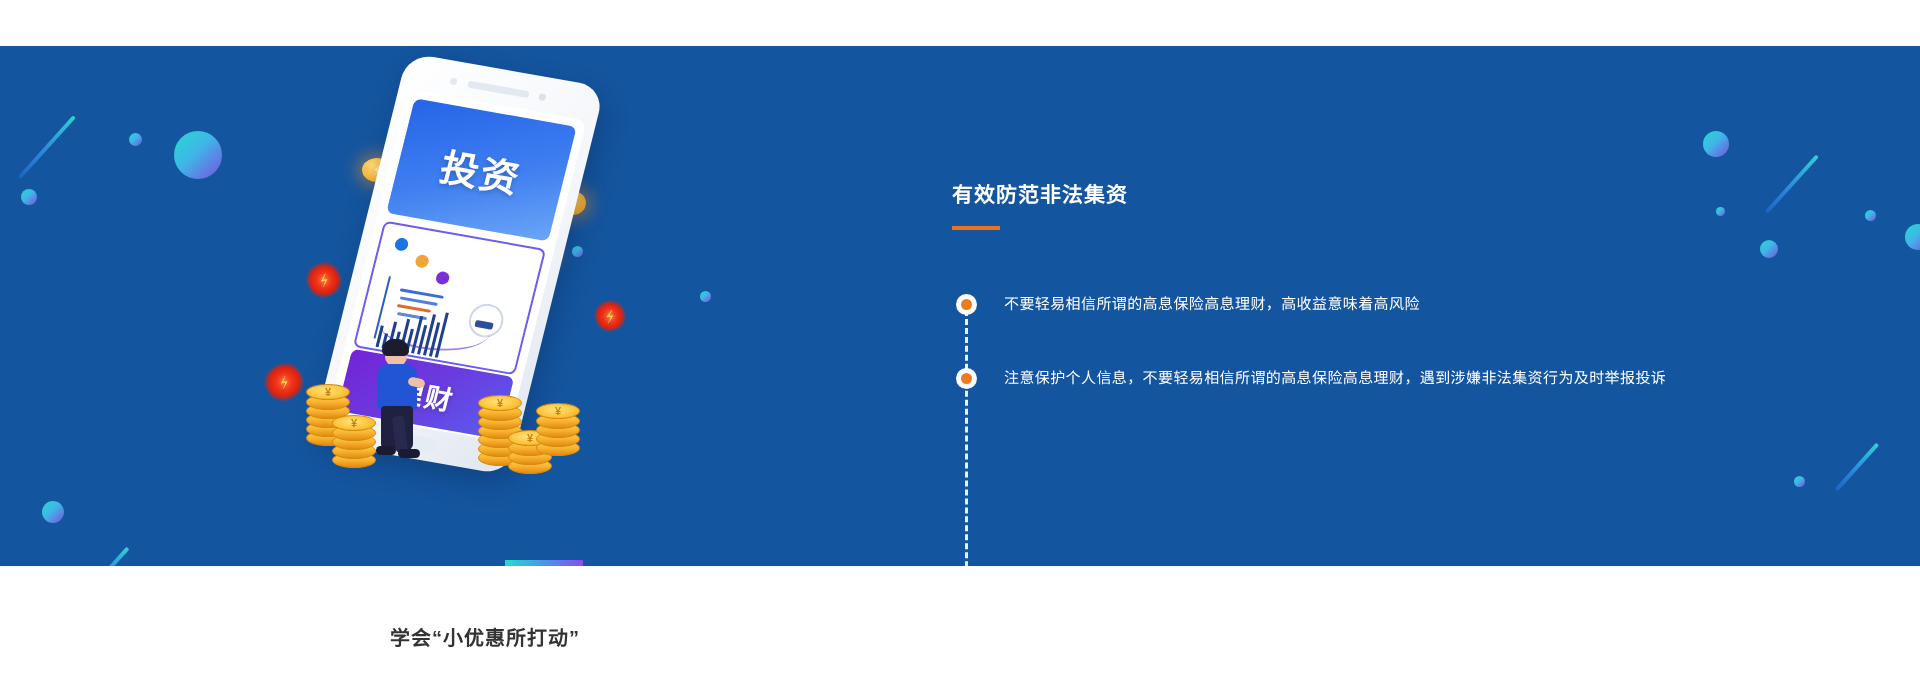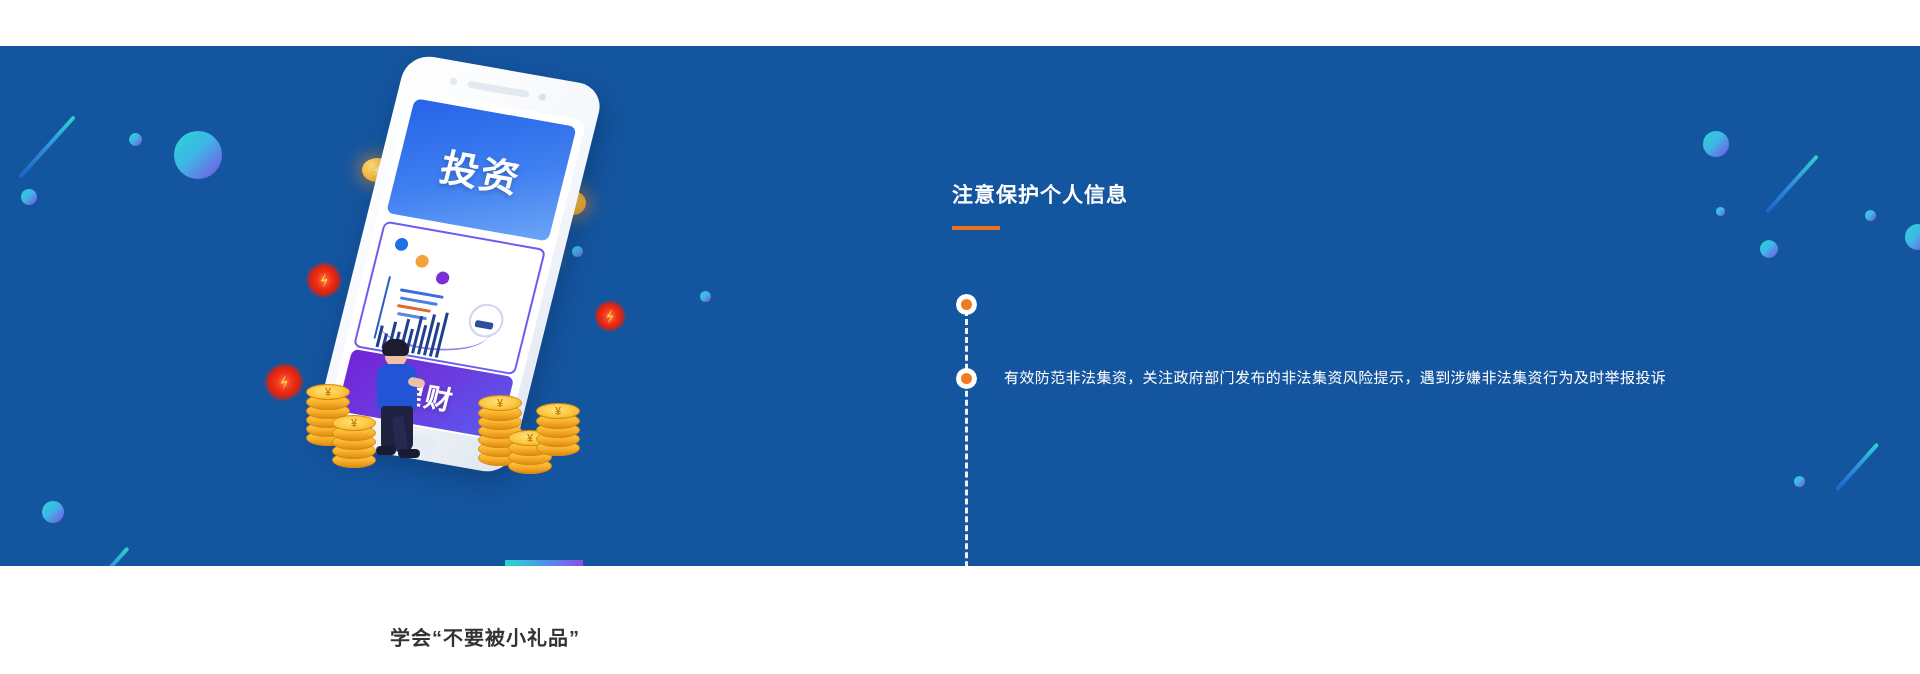--- a/index.html
+++ b/index.html
@@ -511,43 +511,44 @@
         <div class="coin" style="top:64px;left:0;"></div>
         <div class="coin" style="top:55px;left:0;"></div>
         <div class="coin" style="top:46px;left:0;"></div>
         <div class="coin" style="top:37px;left:0;"></div>
         <div class="coin top" style="top:27px;left:0;"></div>
       </div>
     </div>
 
     <div class="content">
 
-      <div class="headline">注意保护个人信息</div>
+      <div class="headline">有效防范非法集资</div>
       <div class="headline-rule"></div>
 
       <div class="timeline">
         <div class="tl-line"></div>
 
         <div class="tl-item">
           <div class="tl-marker">
               <i></i>
             </div>
+          <div class="tl-text">不要轻易相信所谓的高息保险高息理财，高收益意味着高风险</div>
         </div>
 
 
         <div class="tl-item">
           <div class="tl-marker">
               <i></i>
             </div>
-          <div class="tl-text">有效防范非法集资，关注政府部门发布的非法集资风险提示，遇到涉嫌非法集资行为及时举报投诉</div>
+          <div class="tl-text">注意保护个人信息，不要轻易相信所谓的高息保险高息理财，遇到涉嫌非法集资行为及时举报投诉</div>
         </div>
       </div>
 
     </div>
   </div>
 
   <div class="band-tab"></div>
 
   <div class="bottom">
-    <div class="bottom-title">学会“不要被小礼品”</div>
+    <div class="bottom-title">学会“小优惠所打动”</div>
   </div>
 
 </div>
 
 </body></html>

